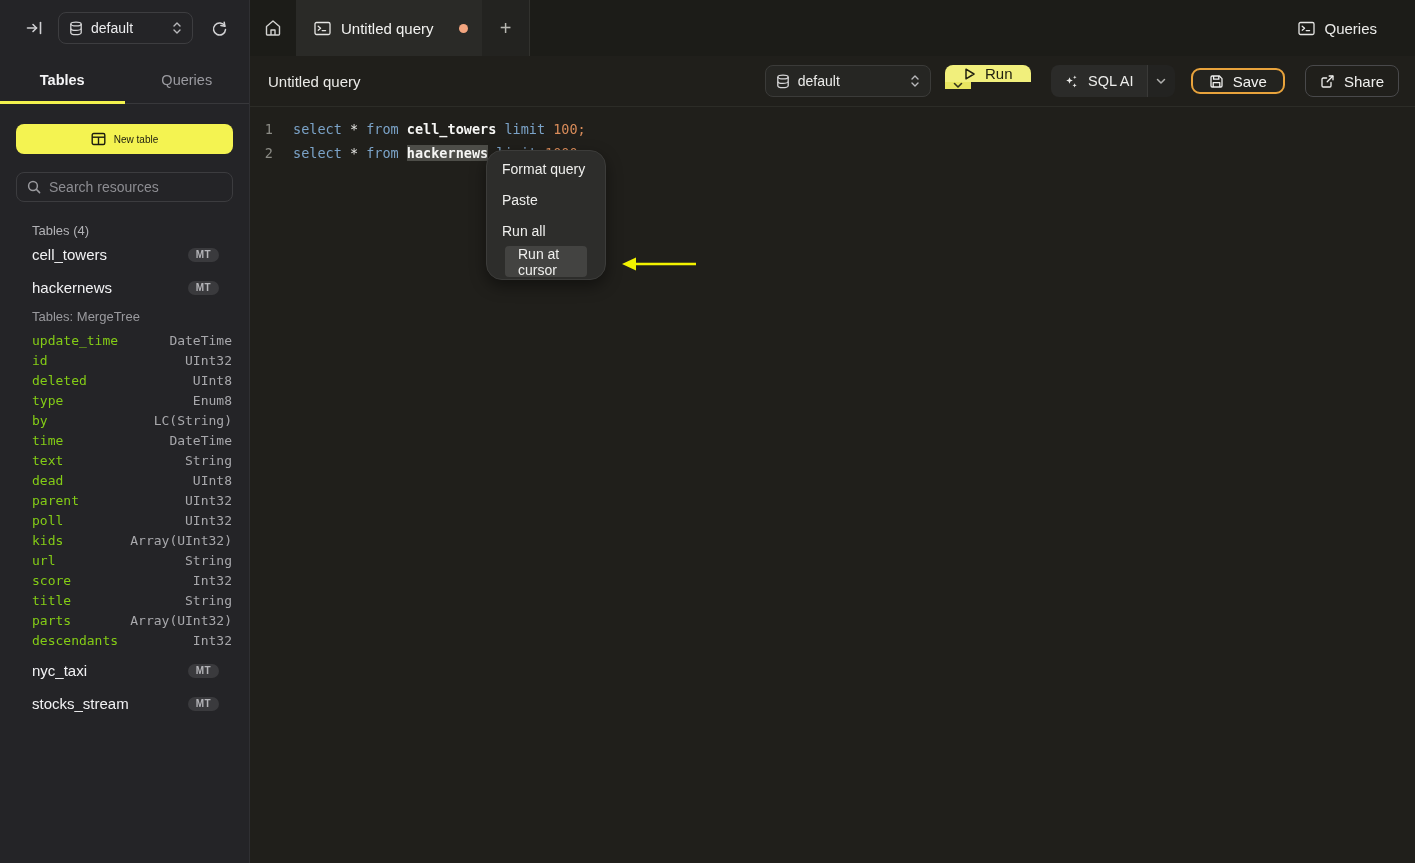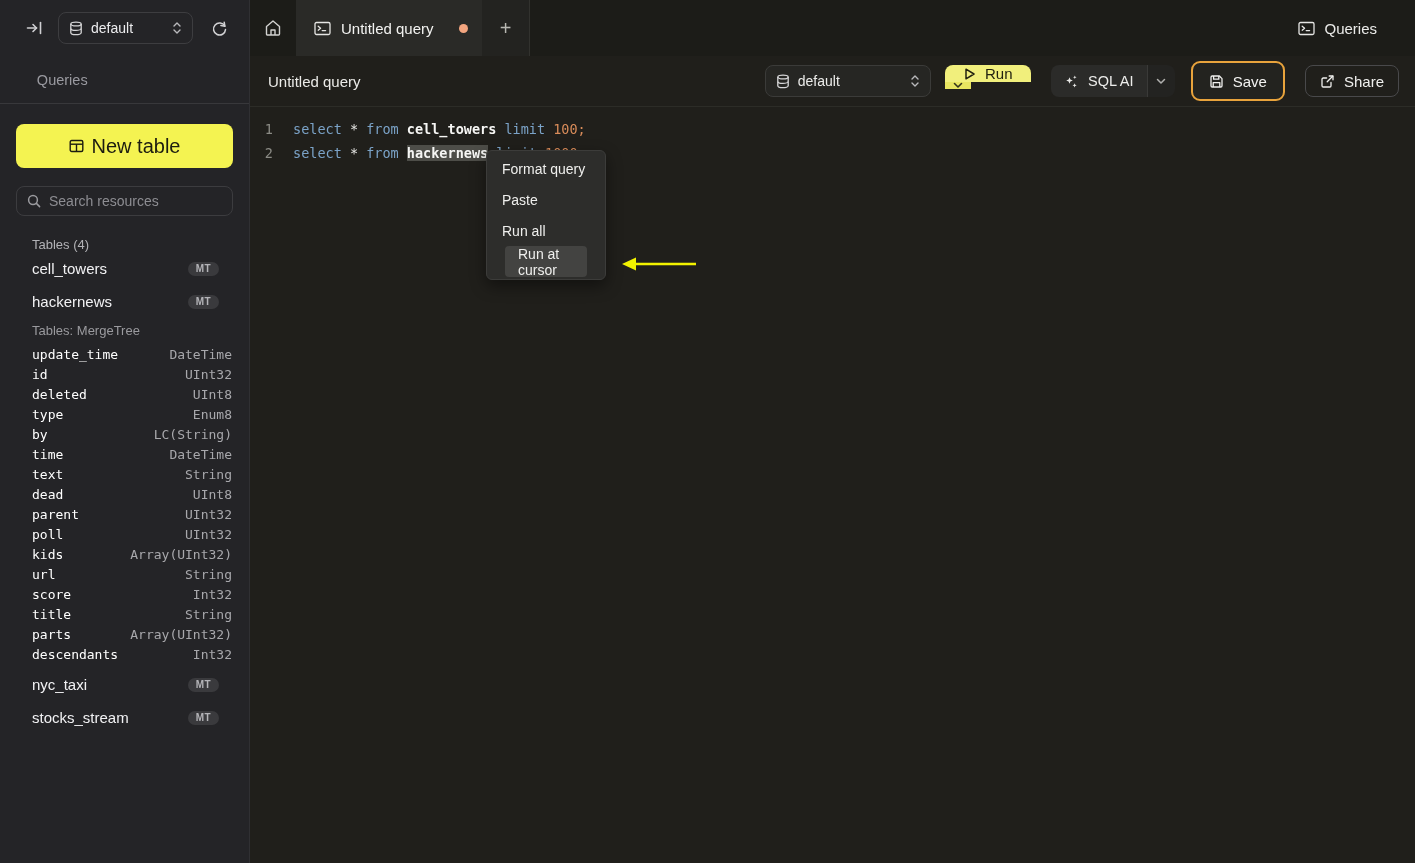--- a/index.html
+++ b/index.html
@@ -20,43 +20,43 @@
   .refresh-btn { margin-left:14px; }
 
   .sidebar-tabs { height:48px; display:flex; border-bottom:1px solid #38383b; }
   .s-tab { width:50%; display:flex; align-items:center; justify-content:center; font-size:14.5px;
            color:#9a9aa0; cursor:pointer; position:relative; }
   .s-tab.active { color:#f4f4f6; font-weight:600; }
   .s-tab.active::after { content:""; position:absolute; left:0; right:0; bottom:-1px; height:3px;
                          background:#f3f24e; }
 
   .sidebar-body { padding:20px 16px 0 16px; }
-  .new-table-btn { height:44px; border-radius:8px; background:#f4f351; color:#1c1c10;
+  .new-table-btn { height:30px; border-radius:8px; background:#f4f351; color:#1c1c10;
                    display:flex; align-items:center; justify-content:center; gap:8px;
-                   font-size:20px; font-weight:500; cursor:pointer; }
+                   font-size:10px; font-weight:500; cursor:pointer; }
   .search-box { margin-top:18px; height:30px; border:1px solid #3c3c3f; border-radius:8px;
                 display:flex; align-items:center; padding:0 10px; gap:8px; color:#8d8d92; }
   .search-box input { background:transparent; border:none; outline:none; color:#dddde0;
                       font-size:14px; width:100%; font-family:"Liberation Sans", sans-serif; }
   .search-box input::placeholder { color:#8d8d92; }
 
   .section-label { margin:21px 0 0 16px; font-size:13px; color:#b2b2b6; }
   .table-row { height:33px; margin:0 14px 0 16px; display:flex; align-items:center;
                justify-content:space-between; cursor:pointer; }
   .table-row:first-of-type { margin-top:4px; }
   .table-name { font-size:15px; color:#f2f2f4; }
   .mt-badge { width:31px; height:14px; border-radius:9px; background:#3a3a3d; color:#b4b4b8;
               font-size:10px; font-weight:700; letter-spacing:.5px; display:flex;
               align-items:center; justify-content:center; }
   .engine-line { margin:2px 0 4px 16px; height:20px; font-size:13px; color:#9a9a9e;
                  display:flex; align-items:center; }
   .columns-list { margin-top:4px; }
   .col-row { height:20px; margin:0 1px 0 16px; display:flex; align-items:center;
              justify-content:space-between; font-size:13px; }
-  .col-name { color:#ffffff; }
+  .col-name { color:#84cc16; }
   .col-type { color:#a8a8ac; }
   .gap-sm { height:4px; }
 
   
   .topbar { position:absolute; left:250px; top:0; right:0; height:56px; background:#1c1c18; }
   .home-btn { position:absolute; left:0; top:0; width:46px; height:56px; display:flex;
               align-items:center; justify-content:center; color:#d2d2d0; cursor:pointer; }
   .tab-active { position:absolute; left:46px; top:0; width:186px; height:56px; background:#2a2a27;
                 display:flex; align-items:center; padding:0 14px 0 18px; gap:10px; cursor:pointer; }
   .tab-active .tab-label { font-size:15px; color:#f3f3f1; }
@@ -79,42 +79,42 @@
   .run-btn { margin-left:14px; height:32px; border-radius:8px; overflow:hidden; display:flex; cursor:pointer;flex-direction:column; }
   .run-main { width:86px; background:#f1ef7c; color:#232310; display:flex; align-items:center;
               justify-content:center; gap:9px; font-size:15px; font-weight:500; }
   .run-chev { width:26px; background:#e8e560; display:flex; align-items:center; justify-content:center;
               color:#33331a; }
   .sqlai-btn { margin-left:20px; height:32px; border-radius:8px; overflow:hidden; display:flex; cursor:pointer; }
   .sqlai-main { width:96px; background:#2b2b29; color:#ededeb; display:flex; align-items:center;
                 justify-content:center; gap:9px; font-size:14.5px; }
   .sqlai-chev { width:28px; background:#232321; border-left:1px solid #3a3a38; display:flex;
                 align-items:center; justify-content:center; color:#b0b0ae; }
-  .save-btn { margin-left:16px; height:40px; border:2px solid #e8a33c; border-radius:9px; background:#23231f;
+  .save-btn { margin-left:16px; height:26px; border:2px solid #e8a33c; border-radius:9px; background:#23231f;
               display:flex; align-items:center; padding:4px 16px; gap:9px; color:#f3f3f1; font-size:15px;
               cursor:pointer; }
   .share-btn { margin-left:20px; height:32px; border:1px solid #49494b; border-radius:8px;
                display:flex; align-items:center; padding:0 14px; gap:9px; color:#f0f0ee; font-size:15px;
                cursor:pointer; }
 
   
   .editor { position:absolute; left:250px; top:107px; right:0; bottom:0; background:#201f1b;
             padding-top:10px; font-family:"DejaVu Sans Mono", monospace; font-size:13.5px; }
   .code-line { display:flex; height:24px; line-height:24px; white-space:pre; }
   .ln { width:23px; text-align:right; color:#8b8b85; flex:0 0 auto; }
   .code-text { margin-left:20px; }
   .tok.kw { color:#7ba3c8; }
   .tok.num { color:#d98c5a; }
   .tok.pl { color:#e6e6e3; }
   .tok.tbl { color:#f6f6f4; font-weight:700; }
   .tok.sel { background:#4d4d48; }
 
   
   .context-menu { position:absolute; left:486px; top:150px; width:120px; background:#2d2d2b;
-                  border:1px solid #3c3c3a; border-radius:6px; padding:2px 0;
+                  border:1px solid #3c3c3a; border-radius:16px; padding:2px 0;
                   box-shadow:0 6px 16px rgba(0,0,0,.45); z-index:5; }
   .menu-item { height:31px; display:flex; align-items:center; padding-left:15px; font-size:14px;
                color:#efefed; cursor:pointer; }
   .menu-item.active { background:#434341; margin:0 18px; border-radius:4px; padding-left:13px; }
 
   
   .annotation-arrow { position:absolute; left:620px; top:255px; z-index:6; pointer-events:none; }
 
   svg { display:block; }
 </style>
@@ -152,20 +152,21 @@
       <span>
         <svg width="17" height="17" viewBox="0 0 17 17" fill="none" stroke="#d2d2d4" stroke-width="1.5" stroke-linecap="round">
           <path d="M13.8 6.2 A6 6 0 1 0 14.5 9.6"></path>
             <polyline points="13.2,2.2 13.9,6.3 9.9,5.6" stroke-linejoin="round"></polyline>
         </svg>
       </span>
     </span>
   </div>
 
   <div class="sidebar-tabs">
+    <div class="s-tab active">Tables</div>
     <div class="s-tab">Queries</div>
   </div>
 
   <div class="sidebar-body">
     <div class="new-table-btn">
       <span>
         <svg width="15" height="14" viewBox="0 0 15 14" fill="none" stroke="#1c1c10" stroke-width="1.4">
           <rect x="1.2" y="1.5" width="12.6" height="11" rx="1.5"></rect>
           <line x1="1.2" y1="5.2" x2="13.8" y2="5.2"></line>
             <line x1="7.5" y1="5.2" x2="7.5" y2="12.5"></line>

